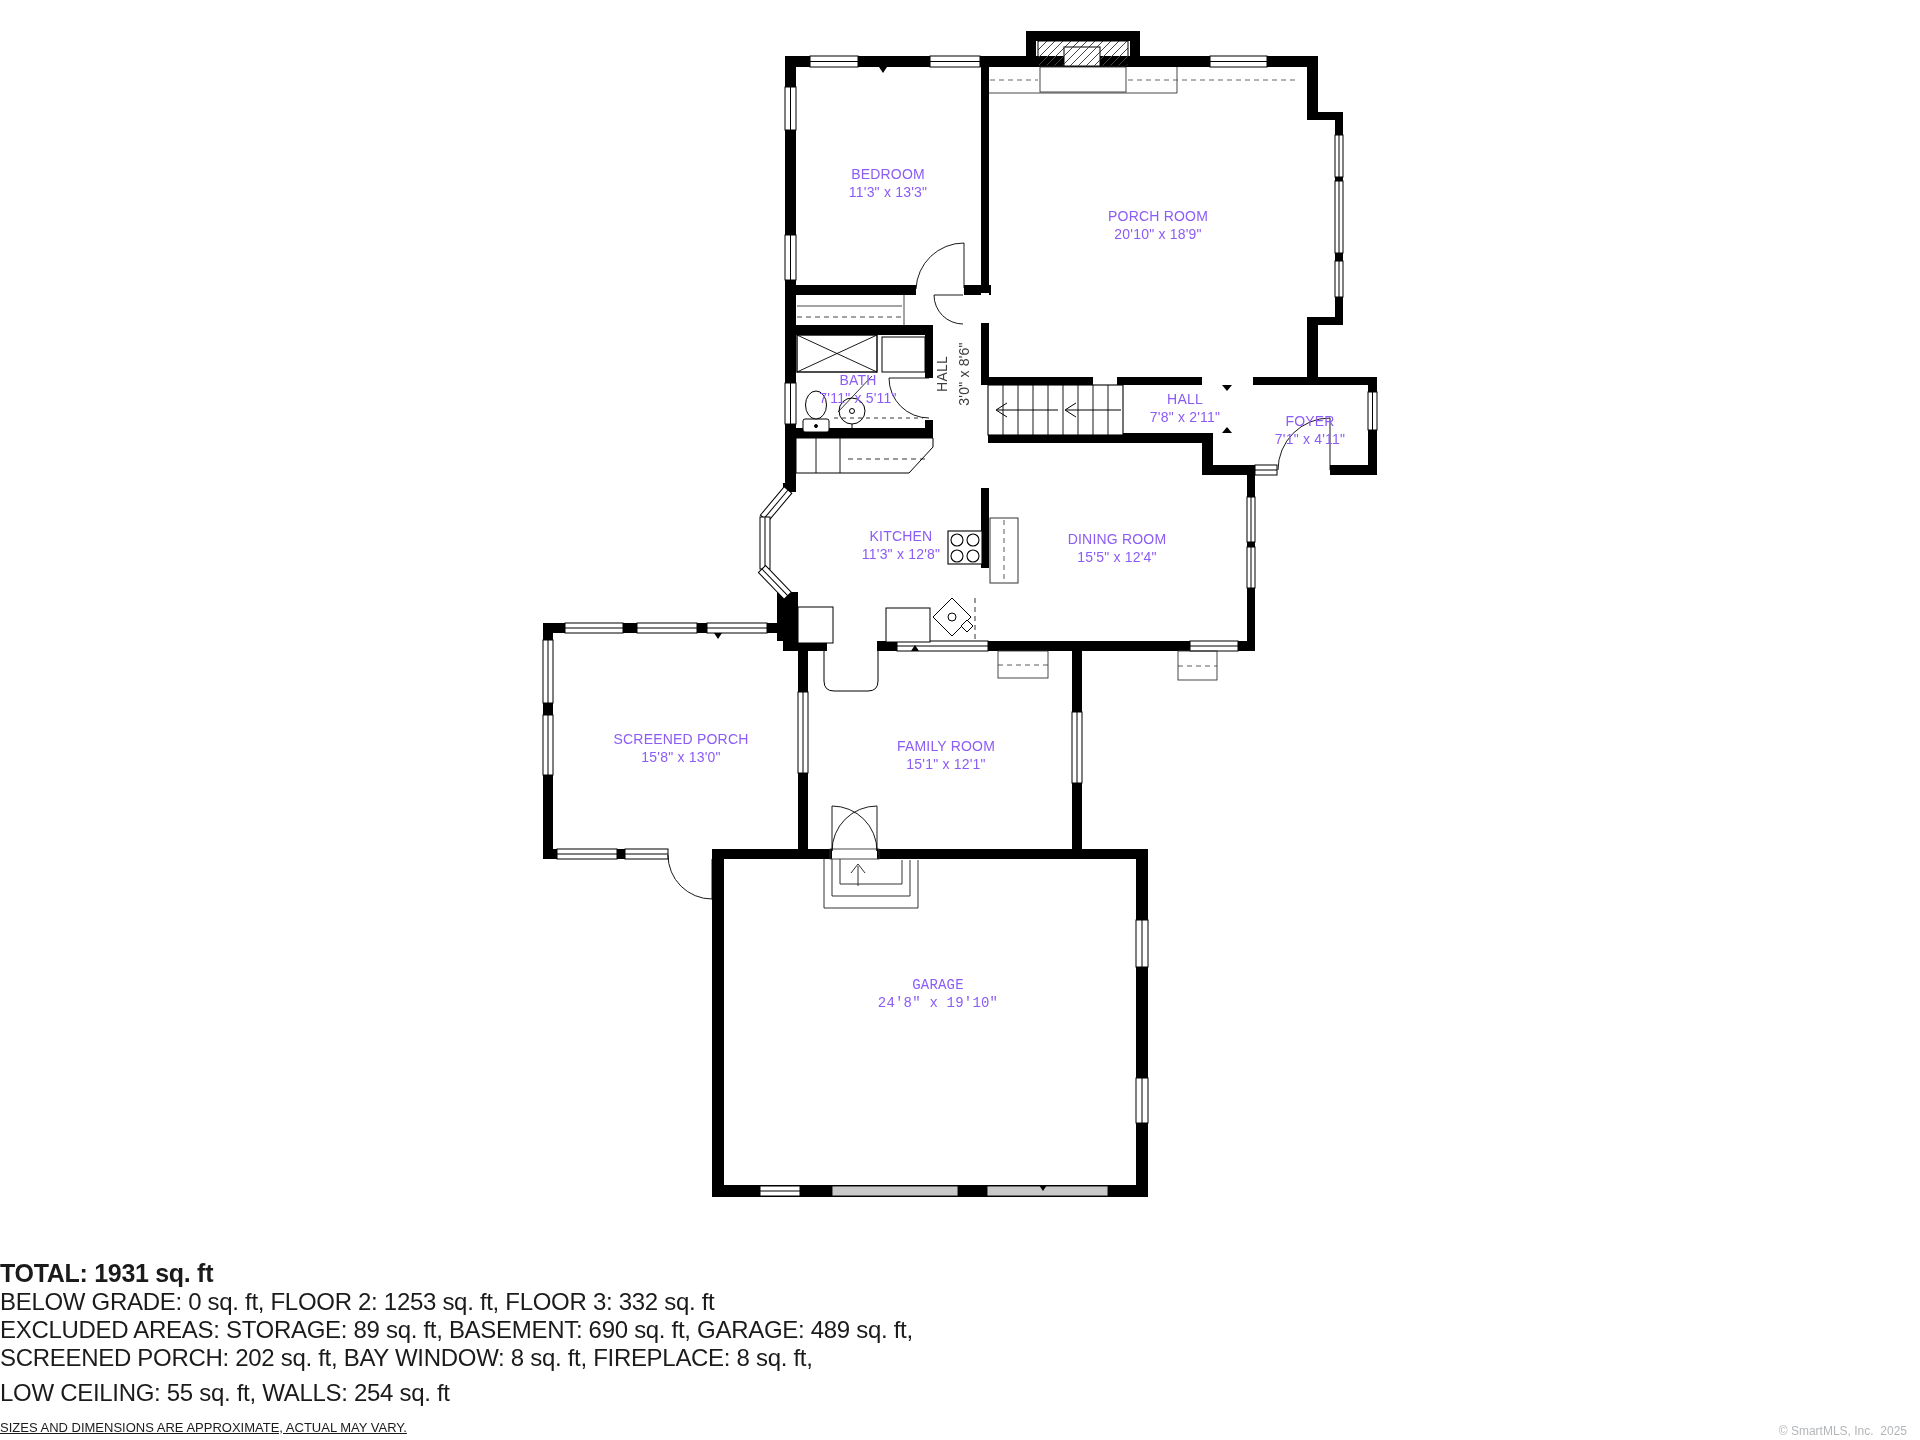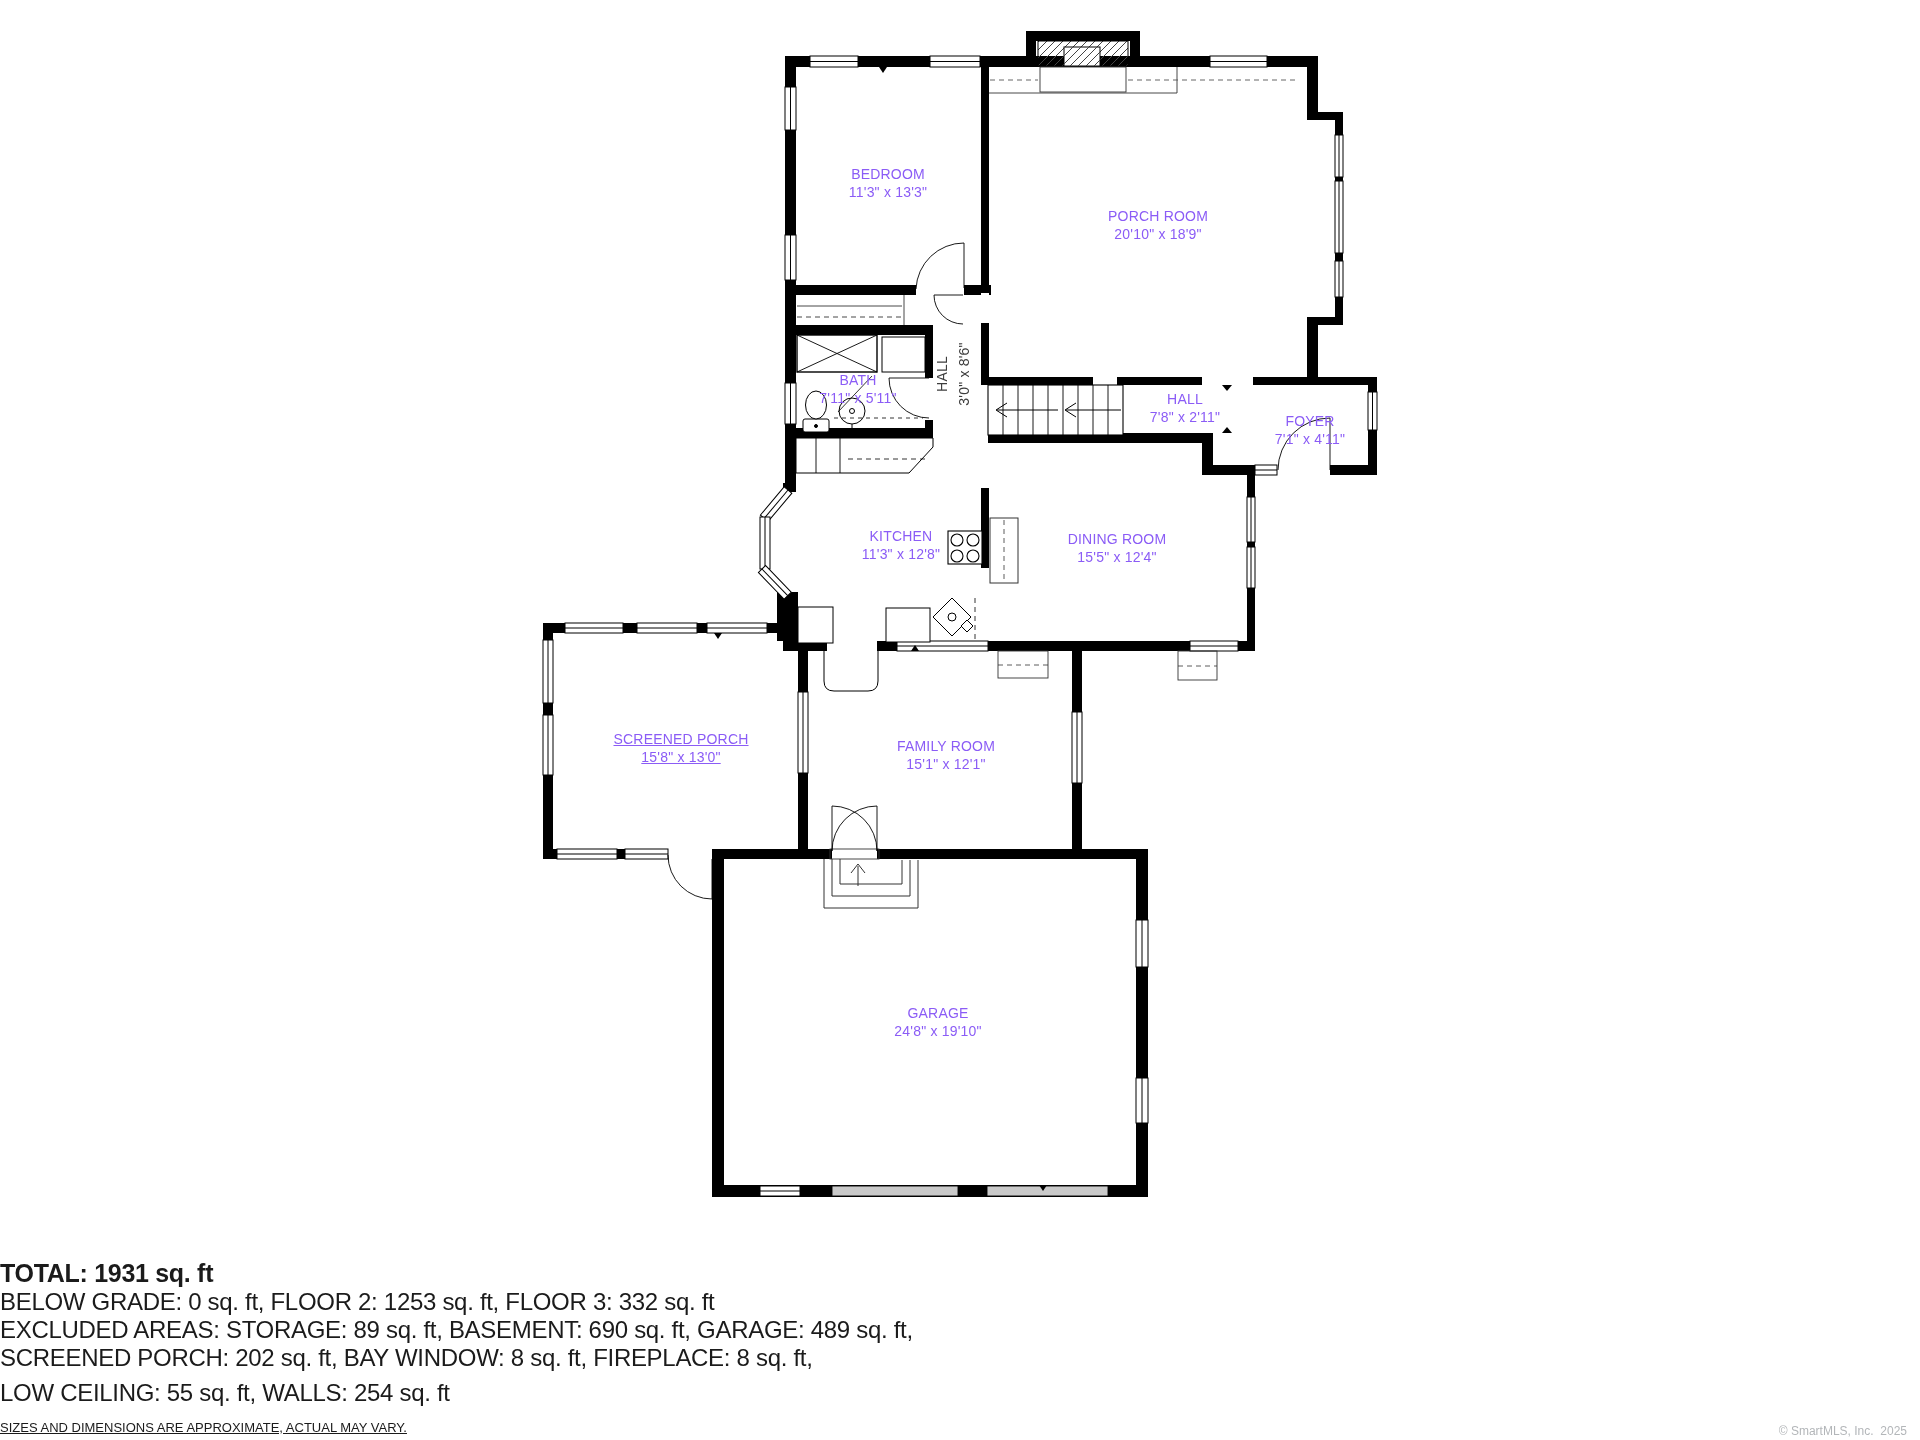--- a/index.html
+++ b/index.html
@@ -358,29 +358,29 @@
   <div>7'1" x 4'11"</div>
 </div>
 <div class="lbl" style="left:889px;top:545px;margin-left:12px;">
   <div>KITCHEN</div>
   <div>11'3" x 12'8"</div>
 </div>
 <div class="lbl" style="left:1117px;top:548px;">
   <div>DINING ROOM</div>
   <div>15'5" x 12'4"</div>
 </div>
-<div class="lbl" style="left:681px;top:748px;text-decoration:underline;">
+<div class="lbl" style="left:681px;top:748px;">
   <div>SCREENED PORCH</div>
   <div>15'8" x 13'0"</div>
 </div>
 <div class="lbl" style="left:946px;top:755px;">
   <div>FAMILY ROOM</div>
   <div>15'1" x 12'1"</div>
 </div>
-<div class="lbl" style="left:938px;top:1022px;">
+<div class="lbl" style="left:938px;top:994px;font-family:Liberation Mono, monospace;">
   <div>GARAGE</div>
   <div>24'8" x 19'10"</div>
 </div>
 
 <div class="footer-line footer-total" style="top:1259px;">TOTAL: 1931 sq. ft</div>
 <div class="footer-line" style="top:1288px;">BELOW GRADE: 0 sq. ft, FLOOR 2: 1253 sq. ft, FLOOR 3: 332 sq. ft</div>
 <div class="footer-line" style="top:1316px;">EXCLUDED AREAS: STORAGE: 89 sq. ft, BASEMENT: 690 sq. ft, GARAGE: 489 sq. ft,</div>
 <div class="footer-line" style="top:1344px;">SCREENED PORCH: 202 sq. ft, BAY WINDOW: 8 sq. ft, FIREPLACE: 8 sq. ft,</div>
 <div class="footer-line" style="top:1371px;margin-top:8px;">LOW CEILING: 55 sq. ft, WALLS: 254 sq. ft</div>
 <div class="footer-line footer-disclaimer" style="top:1420px;text-decoration:underline;">SIZES AND DIMENSIONS ARE APPROXIMATE, ACTUAL MAY VARY.</div>

